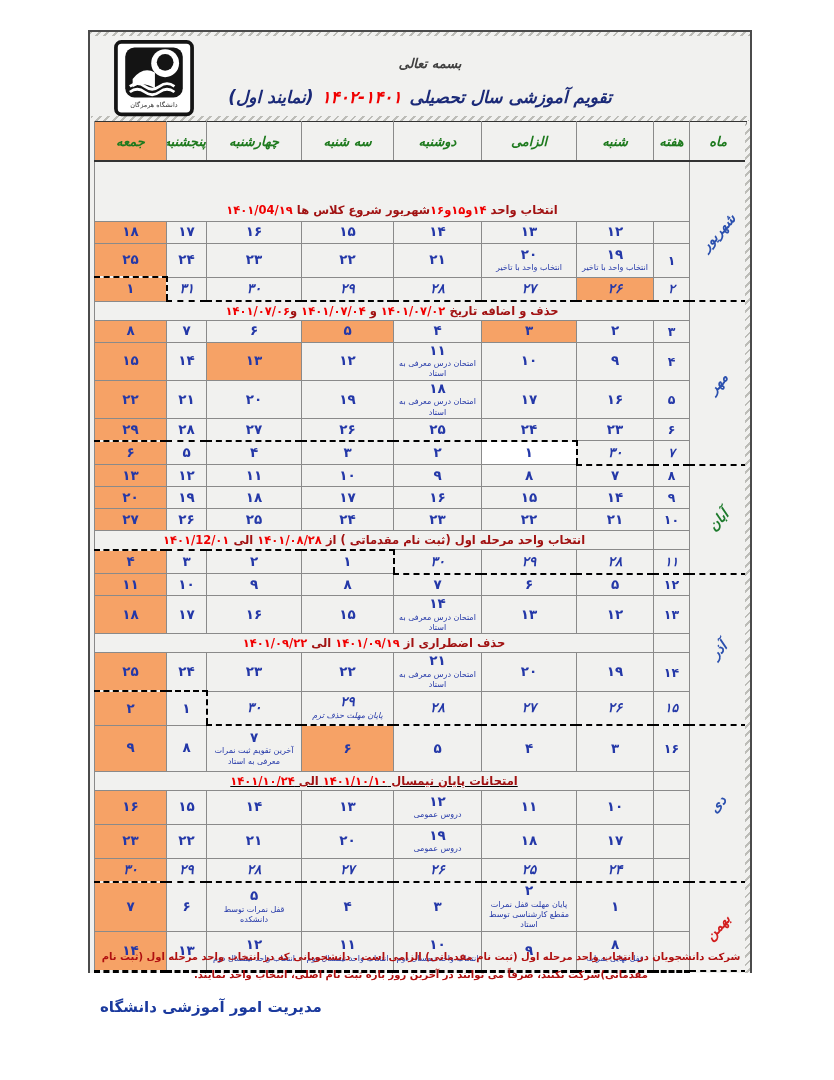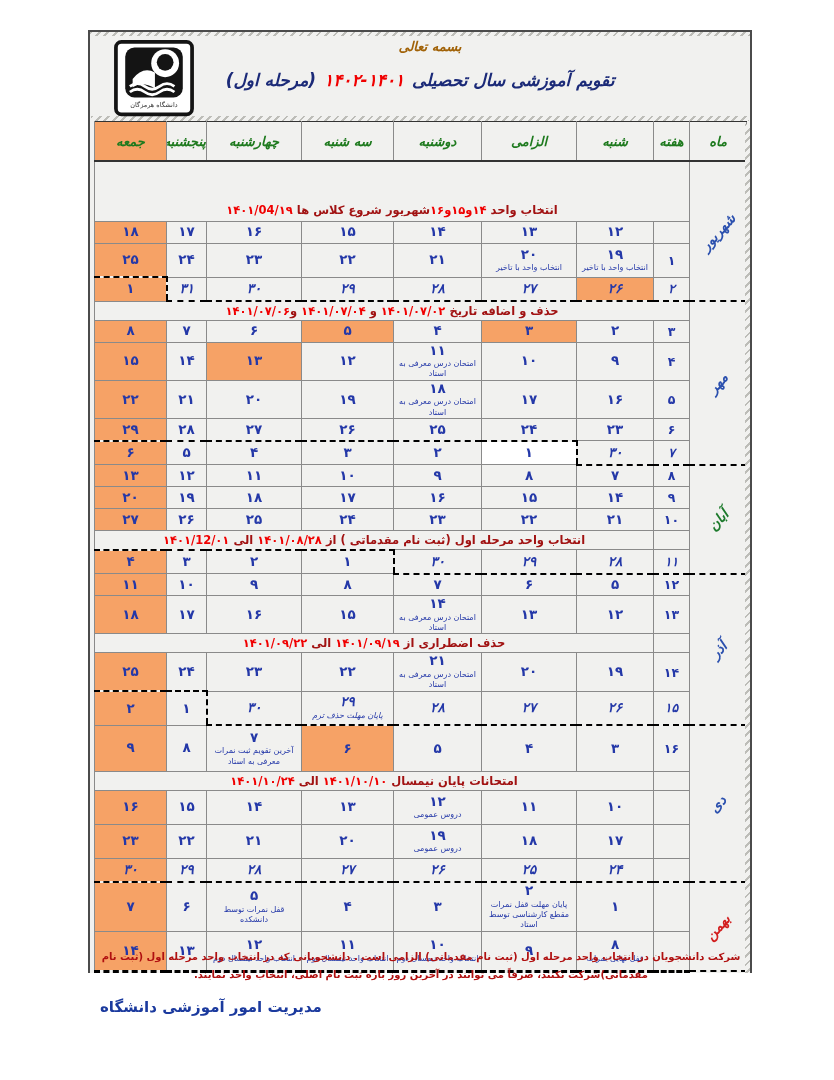--- a/index.html
+++ b/index.html
@@ -14,22 +14,22 @@
     border:2px solid #4b4b4b;border-bottom:none;
     background:#f1f1ef;box-sizing:border-box;
   }
   .hatch{background:repeating-linear-gradient(135deg,#bdbdb8 0 2px,#f1f1ef 2px 6px);}
   .hatch-top{position:absolute;top:0;left:0;right:0;height:4px;}
   .hatch-right{position:absolute;top:92px;bottom:0;right:0;width:5px;}
   .hatch-row{height:5px;margin:0 1px;}
   .sheet-header{position:relative;height:84px;}
   .logo{position:absolute;left:20px;top:8px;width:88px;height:78px;}
   .bismillah{
-    text-align:center;padding-top:7px;
-    color:#a16207;font-size:13px;font-weight:bold;font-style:italic;margin-left:20px;
+    text-align:center;padding-top:24px;
+    color:#404040;font-size:13px;font-weight:bold;font-style:italic;margin-left:20px;
   }
   .main-title{
     text-align:center;margin-top:16px;
     color:#1b2a78;font-size:17px;font-weight:bold;font-style:italic;
   }
   .main-title .years{color:var(--red,#e01010);padding:0 2px;}
   table.cal{
     border-collapse:collapse;table-layout:fixed;width:652px;
     margin:0 3px 0 5px;background:#f1f1ef;
   }
@@ -81,21 +81,21 @@
       <rect x="3" y="2" width="82" height="78" rx="6" fill="#ffffff" stroke="#141414" stroke-width="4"></rect>
       <rect x="13" y="8" width="62" height="54" rx="10" fill="#141414"></rect>
       <circle cx="56" cy="25" r="15" fill="#ffffff"></circle>
       <circle cx="56" cy="24" r="9" fill="#141414"></circle>
       <path d="M21 42 Q32 28 45 35 L45 52 Q31 44 21 51 Z" fill="#ffffff"></path>
       <path d="M18 50 q8 -6 16 0 q8 6 16 0 q8 -6 16 0" stroke="#ffffff" stroke-width="3" fill="none"></path>
       <path d="M18 56 q8 -6 16 0 q8 6 16 0 q8 -6 16 0" stroke="#ffffff" stroke-width="3" fill="none"></path>
       <text x="44" y="72" font-size="7" text-anchor="middle" fill="#333">دانشگاه هرمزگان</text>
     </svg>
     <div class="bismillah">بسمه تعالی</div>
-    <div class="main-title"><span>تقویم آموزشی سال تحصیلی </span><span class="years">۱۴۰۱-۱۴۰۲</span><span> (مرحله اول)</span></div>
+    <div class="main-title"><span>تقویم آموزشی سال تحصیلی </span><span class="years">۱۴۰۱-۱۴۰۲</span><span> (نمایند اول)</span></div>
   </div>
 
   <div class="hatch hatch-row"></div>
 
   <table class="cal">
     <colgroup>
       <col style="width:57px">
         <col style="width:36px">
         <col style="width:77px">
       <col style="width:95px">
@@ -545,21 +545,21 @@
             <div class="day-num">۷</div>
             <div class="cell-note">آخرین تقویم ثبت نمرات معرفی به استاد</div>
           </td>
           <td class="day-cell">
             <div class="day-num">۸</div>
           </td>
           <td class="day-cell hl">
             <div class="day-num">۹</div>
           </td>
         </tr>
-        <tr style="height: 19px;">
+        <tr style="height: 19px; text-decoration: underline;">
           <td class="week-cell"></td>
           <td colspan="7" class="note-cell"><span>امتحانات پایان نیمسال  </span><span class="r">۱۴۰۱/۱۰/۱۰</span><span> الی </span><span class="r">۱۴۰۱/۱۰/۲۴</span></td>
         </tr>
         <tr style="height: 34px;">
           <td class="week-cell"></td>
           <td class="day-cell">
             <div class="day-num">۱۰</div>
           </td>
           <td class="day-cell">
             <div class="day-num">۱۱</div>

